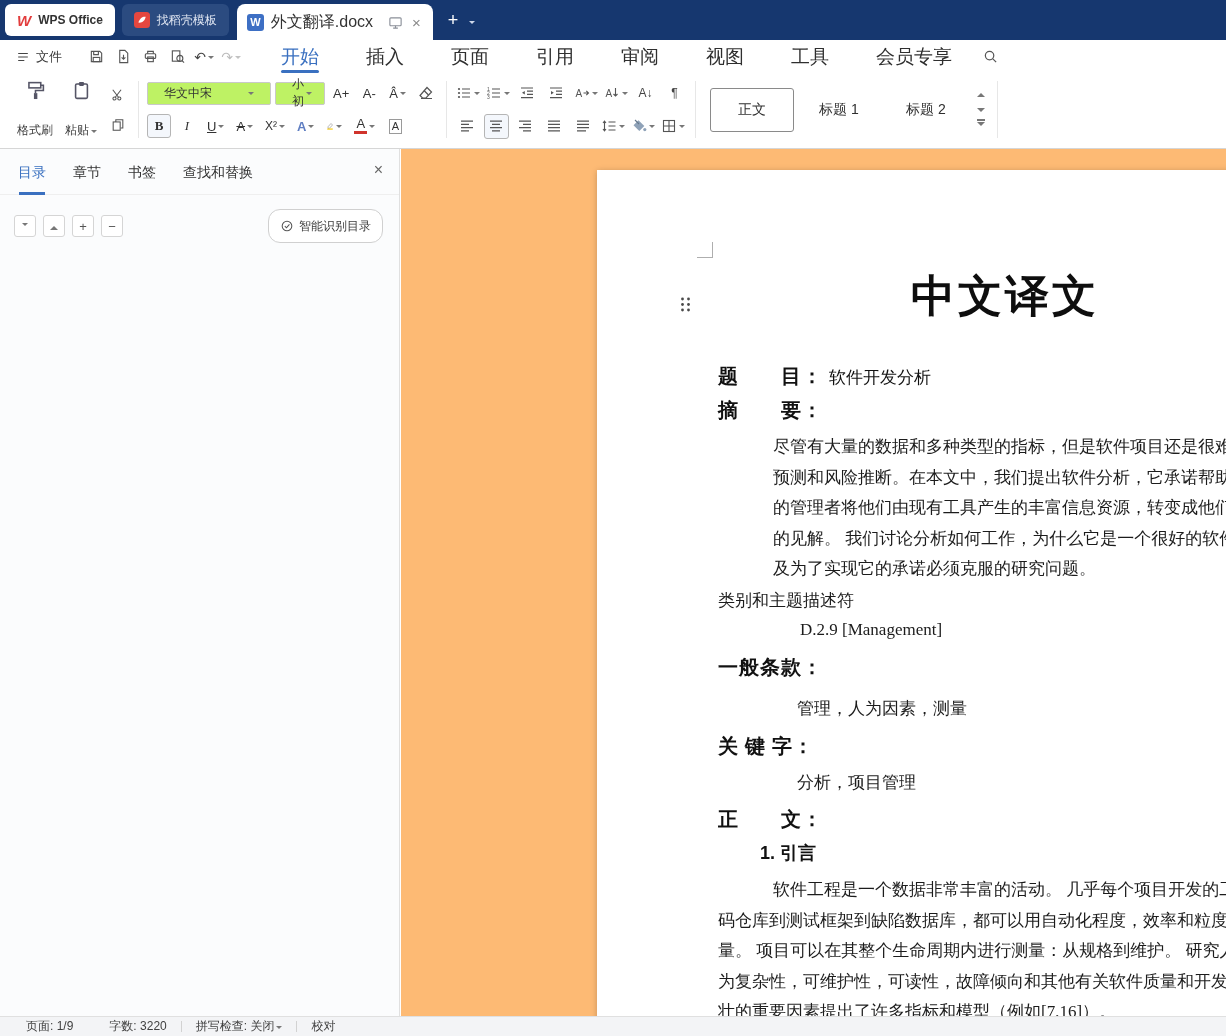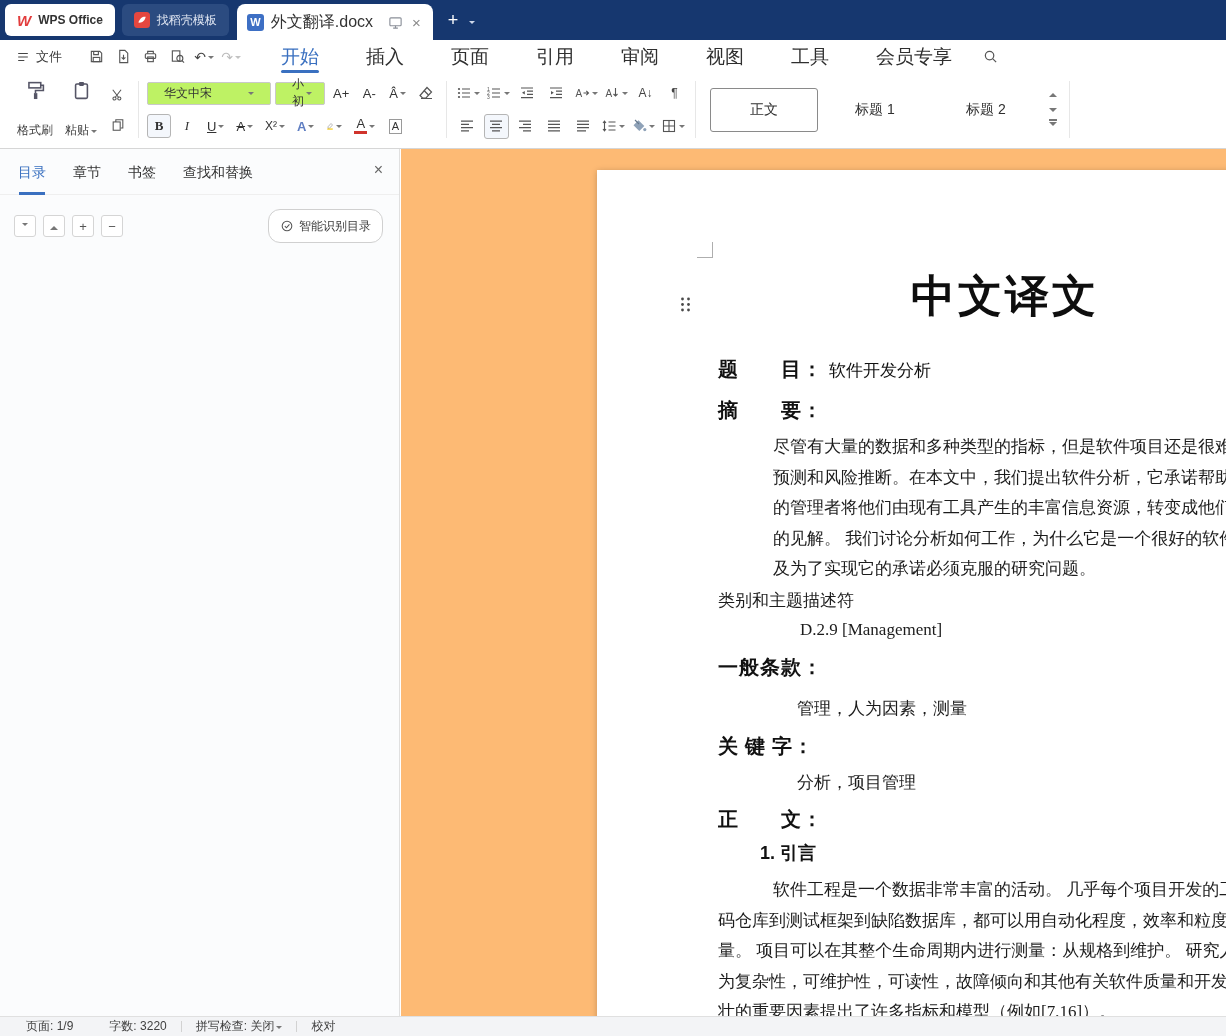--- a/index.html
+++ b/index.html
@@ -65,21 +65,21 @@
   .g-sup{font-size:12px}
   .g-effects{color:#5f7ec2;font-weight:700}
   .stack-a{display:flex;flex-direction:column;align-items:center;line-height:12px}
   .stack-a .cbar{width:13px;height:3px;margin-top:1px}
   .bar-red{background:#d0342c}
   .g-box-a{border:1px solid #9a9a9a;padding:0 2px;font-size:11px;line-height:13px}
   .pbtn{min-width:25px;height:25px;display:flex;align-items:center;justify-content:center;border-radius:3px;border:1px solid transparent;color:#444;font-size:12px}
   .pbtn svg{width:16px;height:16px}
   .pbtn.active{border-color:#b5b5b5;background:#f4f7fc}
   .style-gallery{display:flex;align-items:center;margin-left:6px}
-  .stylecell{width:108px;height:44px;display:flex;align-items:center;justify-content:center;font-size:14px;color:#2f2f2f;border:1px solid transparent;border-radius:3px;background:#fff}
+  .stylecell{width:84px;height:44px;display:flex;align-items:center;justify-content:center;font-size:14px;color:#2f2f2f;border:1px solid transparent;border-radius:3px;background:#fff}
   .stylecell.selected{border-color:#8a8a8a}
   .stylecell + .stylecell{margin-left:3px}
   .stylearrows{display:flex;flex-direction:column;gap:3px;margin-left:5px}
   .sarr{width:16px;height:12px;display:flex;align-items:center;justify-content:center}
   .tri-up{width:0;height:0;border:4px solid transparent;border-bottom-color:#777;transform:translateY(-2px)}
   .tri-down{width:0;height:0;border:4px solid transparent;border-top-color:#777;transform:translateY(2px)}
   .sarr .with-bar{display:flex;flex-direction:column;align-items:center;gap:1px}
   .mini-bar{width:8px;height:1.5px;background:#777}
 
   
@@ -501,21 +501,21 @@
           <circle cx="9.5" cy="3" r="1.4"></circle>
           <circle cx="3.5" cy="8.5" r="1.4"></circle>
           <circle cx="9.5" cy="8.5" r="1.4"></circle>
           <circle cx="3.5" cy="14" r="1.4"></circle>
           <circle cx="9.5" cy="14" r="1.4"></circle>
         </g>
       </svg>
 
     <h1 class="doc-title">中文译文</h1>
 
-    <div class="fld" style="top:186px">
+    <div class="fld" style="top:193px">
       <span class="lbl">题　　目：</span><span class="val">软件开发分析</span>
     </div>
 
     <div class="fld" style="top:227px">
       <span class="lbl">摘　　要：</span>
     </div>
 
     <div class="absblock">
       <div>尽管有大量的数据和多种类型的指标，但是软件项目还是很难以</div>
       <div>预测和风险推断。在本文中，我们提出软件分析，它承诺帮助软件</div>

